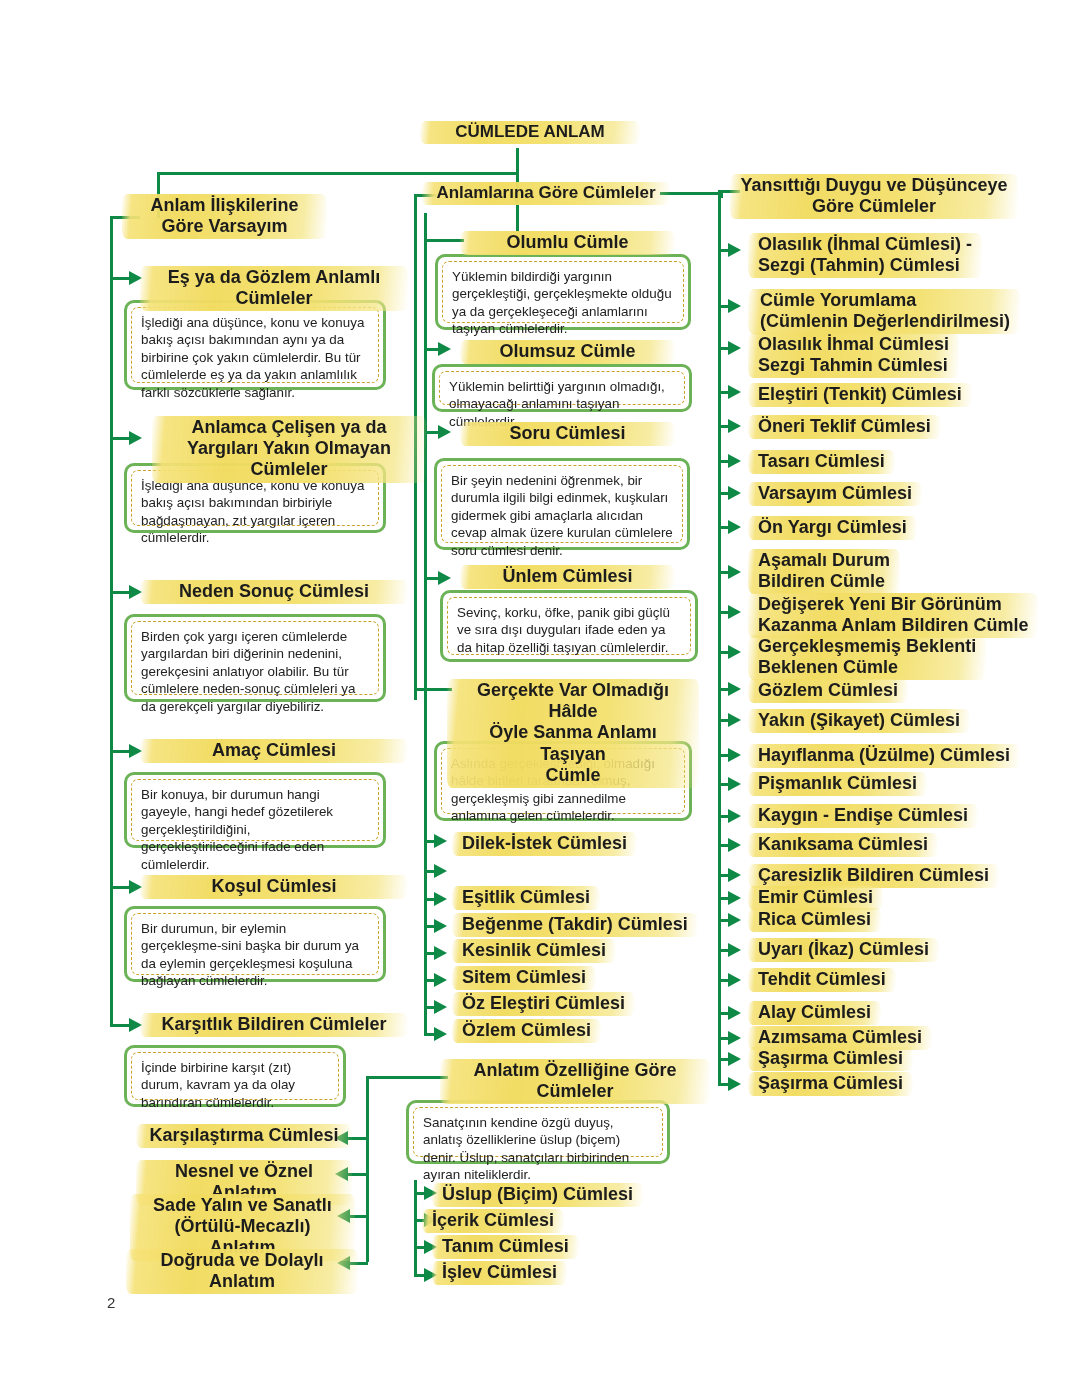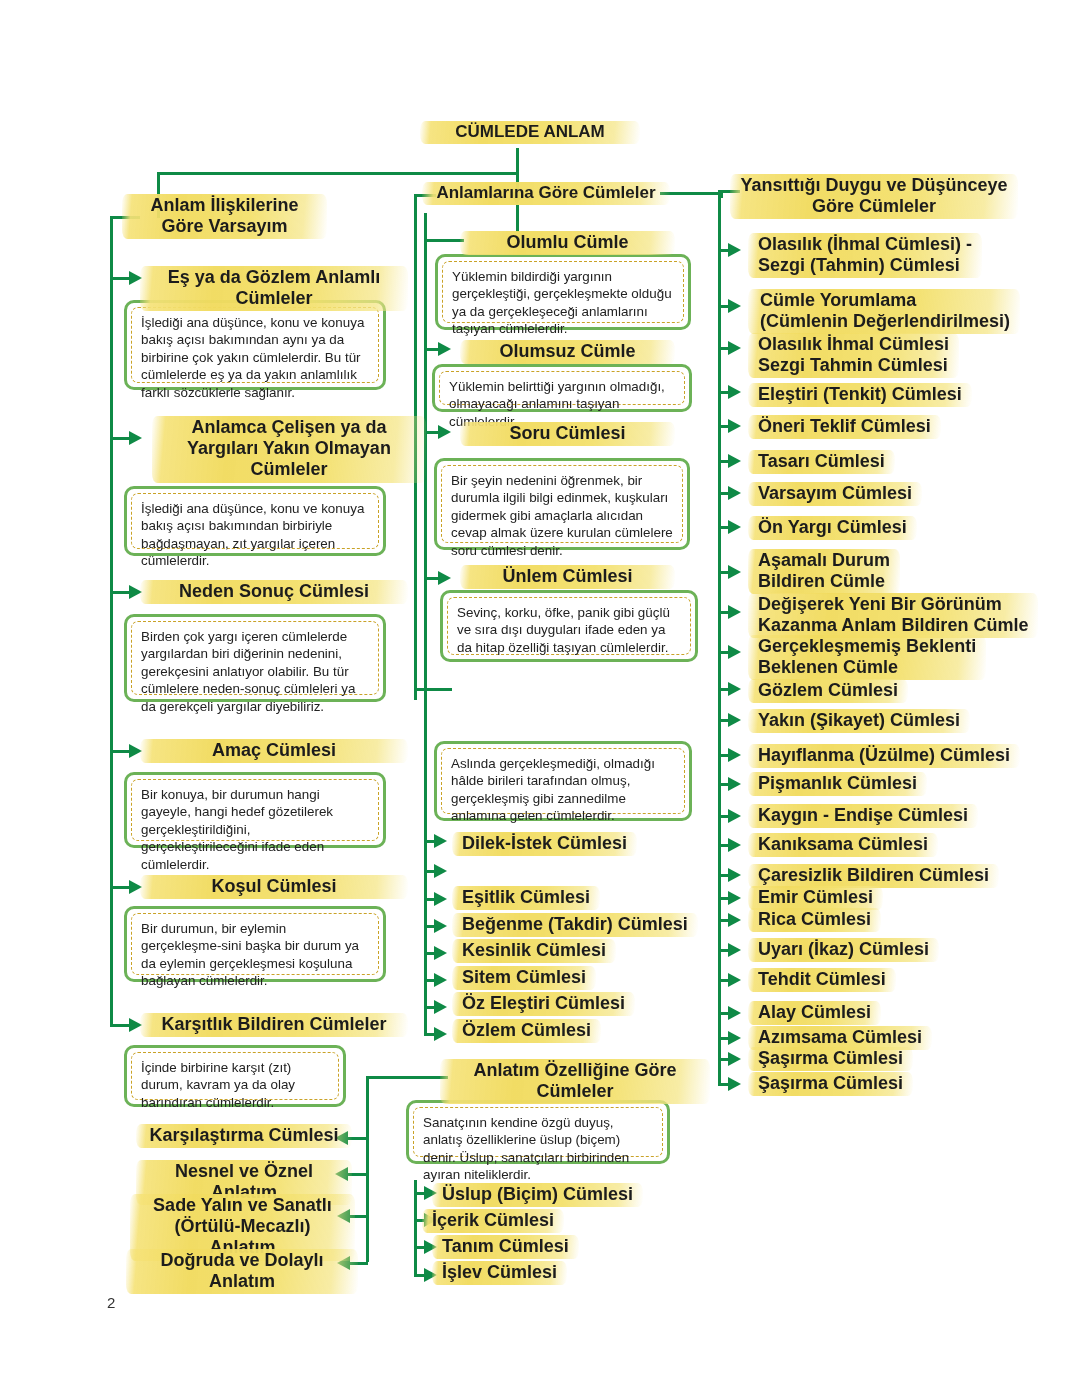--- a/index.html
+++ b/index.html
@@ -119,21 +119,21 @@
   <div class="arw r" style="left:129px;top:271px;"></div>
   <div class="hl center f155" style="left:140px;top:265px;width:248px;">Eş ya da Gözlem Anlamlı Cümleler</div>
   <div class="box" style="left:124px;top:300px;width:262px;height:90px;">
     <div class="inner">İşlediği ana düşünce, konu ve konuya bakış açısı bakımından aynı ya da birbirine çok yakın cümlelerdir. Bu tür cümlelerde eş ya da yakın anlamlılık farklı sözcüklerle sağlanır.</div>
   </div>
 
   <div class="ln h" style="left:110px;top:437px;width:22px;"></div>
   <div class="arw r" style="left:129px;top:431px;"></div>
   <div class="hl center f155" style="left:136px;top:415px;width:254px;margin-left:16px;">Anlamca Çelişen ya da
 Yargıları Yakın Olmayan Cümleler</div>
-  <div class="box" style="left:124px;top:486px;width:262px;height:70px;">
+  <div class="box" style="left:124px;top:463px;width:262px;height:70px;">
     <div class="inner">İşlediği ana düşünce, konu ve konuya bakış açısı bakımından birbiriyle bağdaşmayan, zıt yargılar içeren cümlelerdir.</div>
   </div>
 
   <div class="ln h" style="left:110px;top:591px;width:22px;"></div>
   <div class="arw r" style="left:129px;top:585px;"></div>
   <div class="hl center f155" style="left:140px;top:579px;width:248px;">Neden Sonuç Cümlesi</div>
   <div class="box" style="left:124px;top:614px;width:262px;height:88px;">
     <div class="inner">Birden çok yargı içeren cümlelerde yargılardan biri diğerinin nedenini, gerekçesini anlatıyor olabilir. Bu tür cümlelere neden-sonuç cümleleri ya da gerekçeli yargılar diyebiliriz.</div>
   </div>
 
@@ -207,20 +207,23 @@
   </div>
 
   <div class="ln h" style="left:424px;top:577px;width:18px;"></div>
   <div class="arw r" style="left:438px;top:571px;"></div>
   <div class="hl center f155" style="left:460px;top:564px;width:195px;">Ünlem Cümlesi</div>
   <div class="box" style="left:440px;top:590px;width:258px;height:72px;">
     <div class="inner">Sevinç, korku, öfke, panik gibi güçlü ve sıra dışı duyguları ifade eden ya da hitap özelliği taşıyan cümlelerdir.</div>
   </div>
 
   <div class="ln h" style="left:414px;top:688px;width:38px;"></div>
+  <div class="hl center f155" style="left:447px;top:678px;width:232px;">Gerçekte Var Olmadığı Hâlde
+Öyle Sanma Anlamı Taşıyan
+Cümle</div>
   <div class="box" style="left:434px;top:741px;width:258px;height:80px;">
     <div class="inner">Aslında gerçekleşmediği, olmadığı hâlde birileri tarafından olmuş, gerçekleşmiş gibi zannedilme anlamına gelen cümlelerdir.</div>
   </div>
 
   <div class="ln h" style="left:424px;top:840px;width:14px;"></div>
   <div class="arw r" style="left:434px;top:834px;"></div>
   <div class="hl f155" style="left:452px;top:831px;">Dilek-İstek Cümlesi</div>
 
   <div class="ln h" style="left:424px;top:870px;width:14px;"></div>
   <div class="arw r" style="left:434px;top:864px;"></div>

